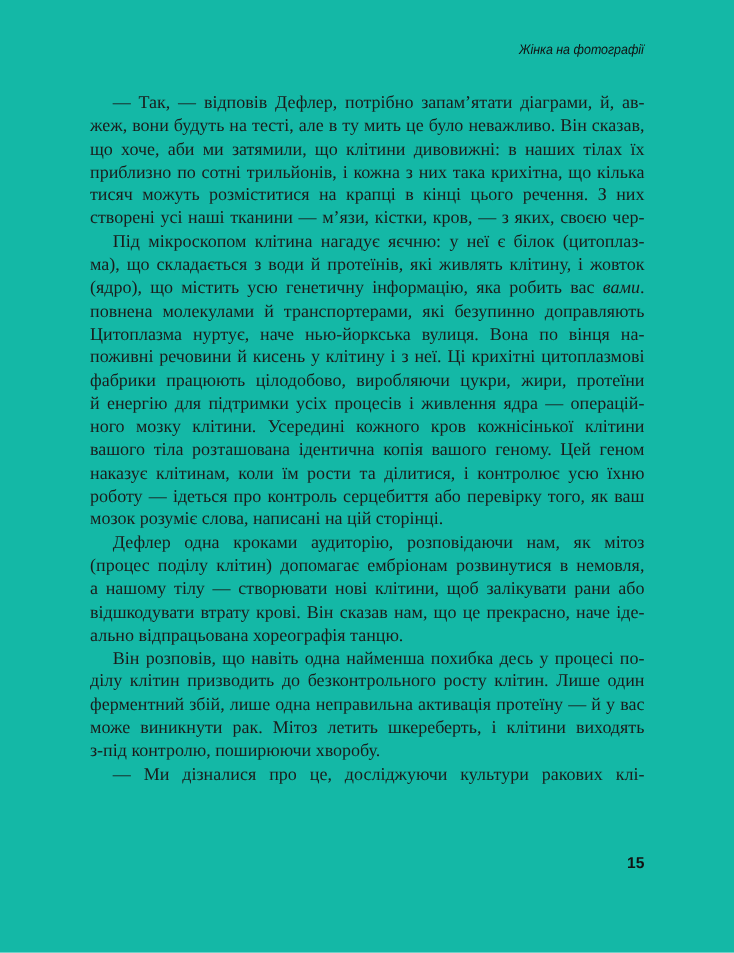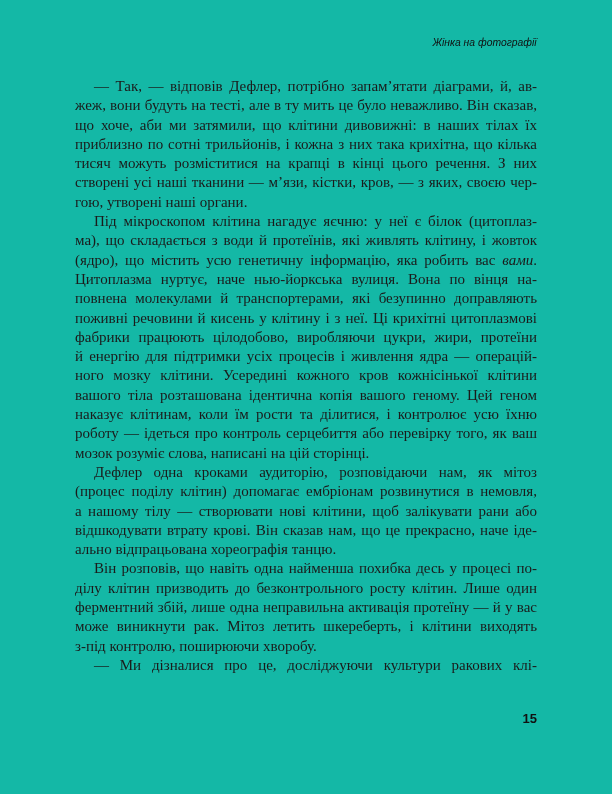--- a/index.html
+++ b/index.html
@@ -61,28 +61,27 @@
   <div class="running-header">Жінка на фотографії</div>
 
   <div class="body-text">
       <div class="paragraph">
         <div class="line first">— Так, — відповів Дефлер, потрібно запам’ятати діаграми, й, ав-</div>
         <div class="line">жеж, вони будуть на тесті, але в ту мить це було неважливо. Він сказав,</div>
         <div class="line">що хоче, аби ми затямили, що клітини дивовижні: в наших тілах їх</div>
         <div class="line">приблизно по сотні трильйонів, і кожна з них така крихітна, що кілька</div>
         <div class="line">тисяч можуть розміститися на крапці в кінці цього речення. З них</div>
         <div class="line">створені усі наші тканини — м’язи, кістки, кров, — з яких, своєю чер-</div>
-        <div class="line last">гою, утворені наші органи.</div>
       </div>
       <div class="paragraph">
         <div class="line first">Під мікроскопом клітина нагадує яєчню: у неї є білок (цитоплаз-</div>
         <div class="line">ма), що складається з води й протеїнів, які живлять клітину, і жовток</div>
         <div class="line">(ядро), що містить усю генетичну інформацію, яка робить вас <i>вами</i>.</div>
+        <div class="line">повнена молекулами й транспортерами, які безупинно доправляють</div>
         <div class="line">Цитоплазма нуртує, наче нью-йоркська вулиця. Вона по вінця на-</div>
-        <div class="line">повнена молекулами й транспортерами, які безупинно доправляють</div>
         <div class="line">поживні речовини й кисень у клітину і з неї. Ці крихітні цитоплазмові</div>
         <div class="line">фабрики працюють цілодобово, виробляючи цукри, жири, протеїни</div>
         <div class="line">й енергію для підтримки усіх процесів і живлення ядра — операцій-</div>
         <div class="line">ного мозку клітини. Усередині кожного кров кожнісінької клітини</div>
         <div class="line">вашого тіла розташована ідентична копія вашого геному. Цей геном</div>
         <div class="line">наказує клітинам, коли їм рости та ділитися, і контролює усю їхню</div>
         <div class="line">роботу — ідеться про контроль серцебиття або перевірку того, як ваш</div>
         <div class="line last">мозок розуміє слова, написані на цій сторінці.</div>
       </div>
       <div class="paragraph">

